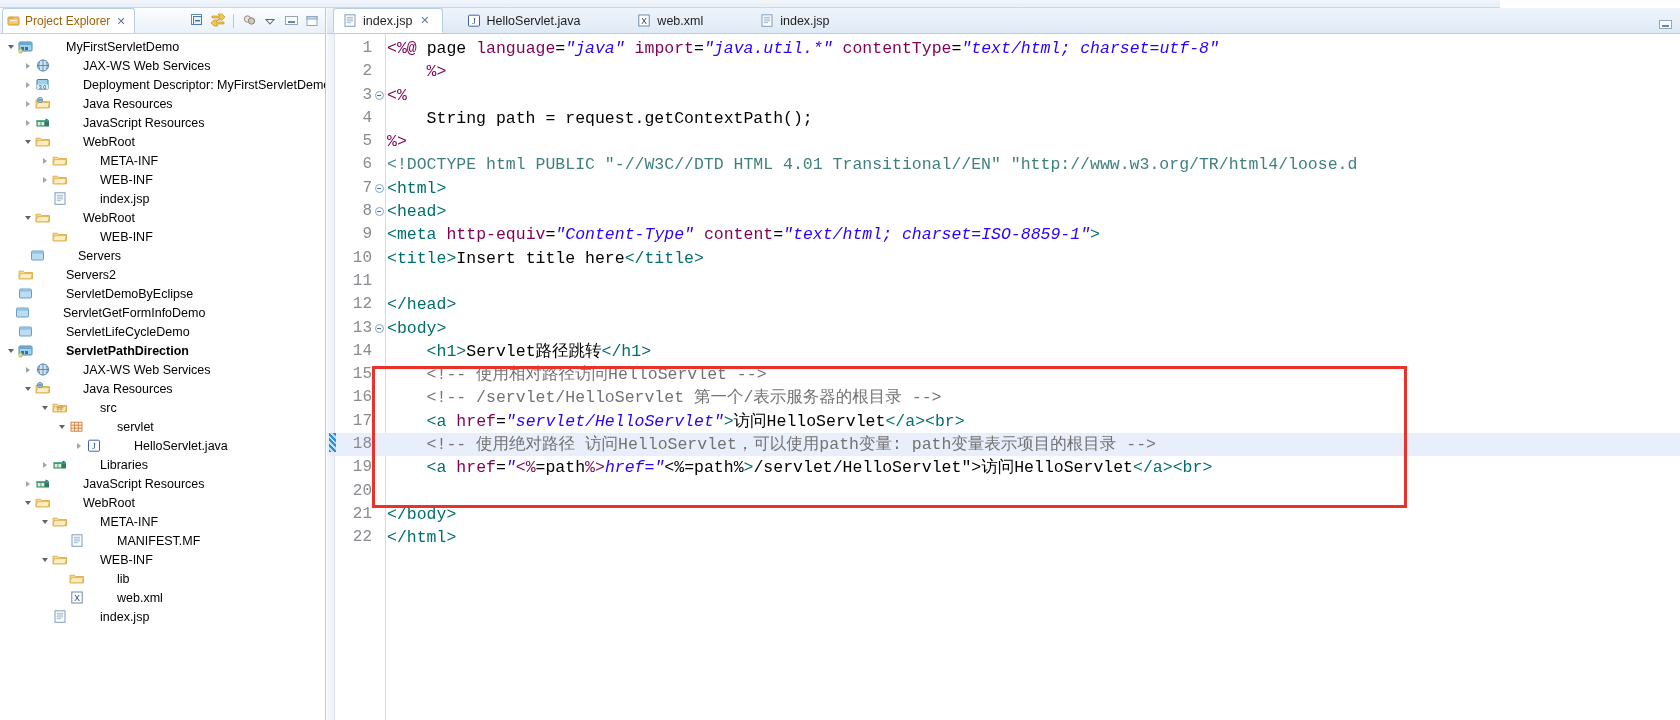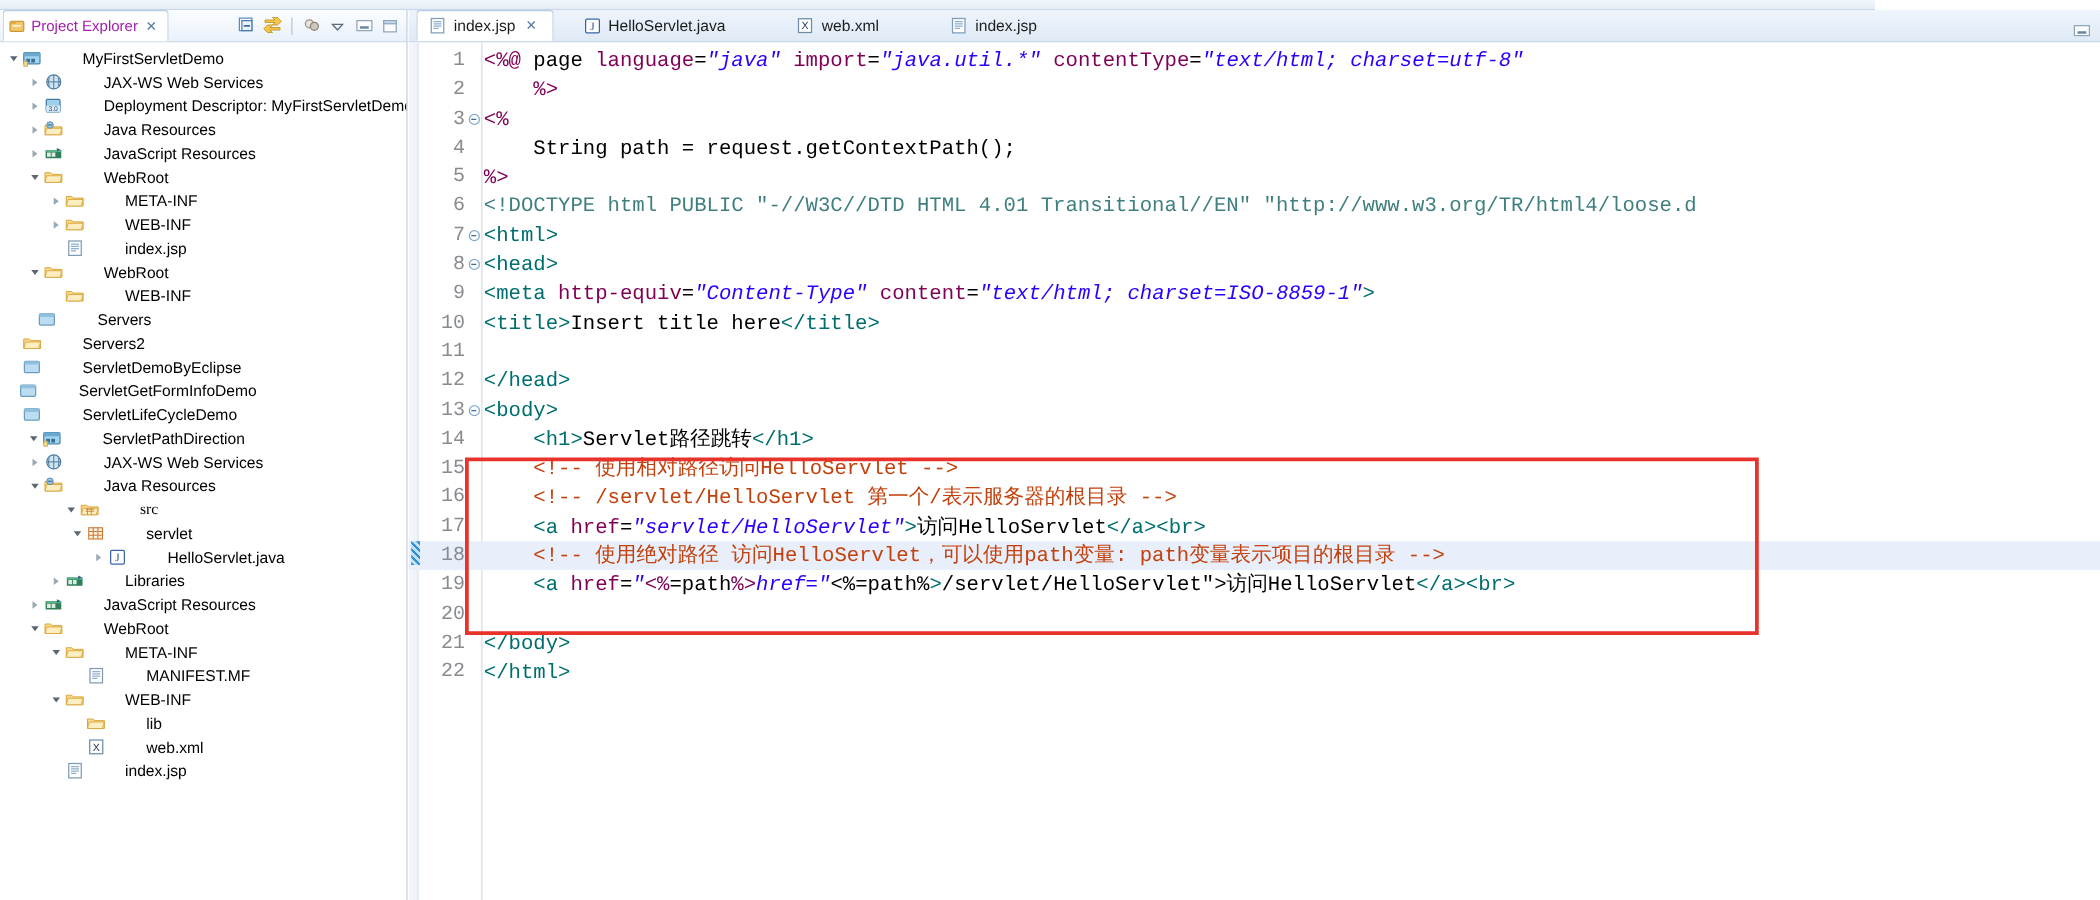--- a/index.html
+++ b/index.html
@@ -44,21 +44,21 @@
   }
   .exp-tab {
     display: flex; align-items: center; gap: 4px;
     height: 25px; padding: 0 8px 0 4px;
     background: #ffffff;
     border: 1px solid #b9cde2; border-bottom: none;
     border-top-left-radius: 3px; border-top-right-radius: 3px;
     margin-left: 2px;
   }
   .exp-tab-title {
-    font-size: 12px; color: #a21caf; white-space: nowrap;
+    font-size: 12px; color: #a16207; white-space: nowrap;
   }
   .exp-close {
     font-size: 11px; color: #5a7ea6; margin-left: 2px;
   }
   .exp-toolbar {
     margin-left: auto; display: flex; align-items: center; gap: 3px;
     padding-right: 4px;
   }
   .tb-btn {
     width: 18px; height: 18px;
@@ -199,21 +199,21 @@
   .leftrail {
     position: absolute; left: 0; top: 0; bottom: 0; width: 8px;
     background: linear-gradient(90deg,#f4f7fb,#eef2f7);
     border-right: 1px solid #dde3ea;
   }
 
   
   .t-tag      { color: #006e6e; }
   .t-attr     { color: #7f0055; }
   .t-str      { color: #2a00ff; font-style: italic; }
-  .t-comment  { color: #c2410c; text-align: center; }
+  .t-comment  { color: #737373; text-align: center; }
   .t-jspdelim { color: #7f0055; }
   .t-gray     { color: #3f7f7f; }
   .t-black    { color: #000000; }
 
   
   .redbox {
     position: absolute;
     border: 3px solid #e8322a;
     pointer-events: none;
   }
@@ -472,21 +472,21 @@
         <div class="node" style="padding-left: 4px;">
           <span class="arrow"></span>
           <span class="ico">
             <svg class="i" width="16" height="15" viewBox="0 0 16 15">
               <rect x="1.5" y="3" width="12" height="9" rx="1" fill="#bcdcf1" stroke="#6b9cc0"></rect>
               <rect x="1.5" y="3" width="12" height="2.6" fill="#8fc0dd"></rect>
             </svg>
           </span>
           <span class="lbl">ServletLifeCycleDemo</span>
         </div>
-        <div class="node" style="padding-left: 20px;">
+        <div class="node" style="padding-left: 4px; font-weight: bold;">
           <span class="arrow">
             <span class="tri-d"></span>
           </span>
           <span class="ico">
             <svg class="i" width="16" height="15" viewBox="0 0 16 15">
               <rect x="1" y="3" width="13" height="9" rx="1" fill="#9fd3f0" stroke="#4d87ab"></rect>
               <rect x="1" y="3" width="13" height="3" fill="#6aa9cd"></rect>
               <path d="M3 8h3v3H3z" fill="#3f6f8f"></path>
               <path d="M7 8h3v3H7z" fill="#3f6f8f"></path>
               <rect x="0" y="9" width="5" height="5" fill="none"></rect>
@@ -514,21 +514,21 @@
           <span class="ico">
             <svg class="i" width="16" height="15" viewBox="0 0 16 15">
               <path d="M1 4.2h4.4l1.2 1.3H14.5v6.3H1z" fill="#fcd98a" stroke="#d9a53a" stroke-width="0.8"></path>
               <path d="M2.4 6.6h12L13 11.8H1.1z" fill="#fdeec2" stroke="#d9a53a" stroke-width="0.7"></path>
               <circle cx="5" cy="4" r="2.6" fill="#9ecbe8" stroke="#4a7ea3" stroke-width="0.7"></circle>
               <path d="M3.3 4h3.4" stroke="#2f5f83" stroke-width="0.8"></path>
             </svg>
           </span>
           <span class="lbl">Java Resources</span>
         </div>
-        <div class="node" style="padding-left: 50px; font-family: Liberation Serif, serif;">
+        <div class="node" style="padding-left: 38px;">
           <span class="arrow">
             <span class="tri-d"></span>
           </span>
           <span class="ico">
             <svg class="i" width="16" height="15" viewBox="0 0 16 15">
               <path d="M1 4.2h4.4l1.2 1.3H14.5v6.3H1z" fill="#fcd98a" stroke="#d9a53a" stroke-width="0.8"></path>
               <path d="M2.4 6.6h12L13 11.8H1.1z" fill="#fdeec2" stroke="#d9a53a" stroke-width="0.7"></path>
               <path d="M4.5 7.4h7M4.5 9h7M6 6.6v5.2M9 6.6v5.2" stroke="#c2863a" stroke-width="0.7"></path>
             </svg>
           </span>

